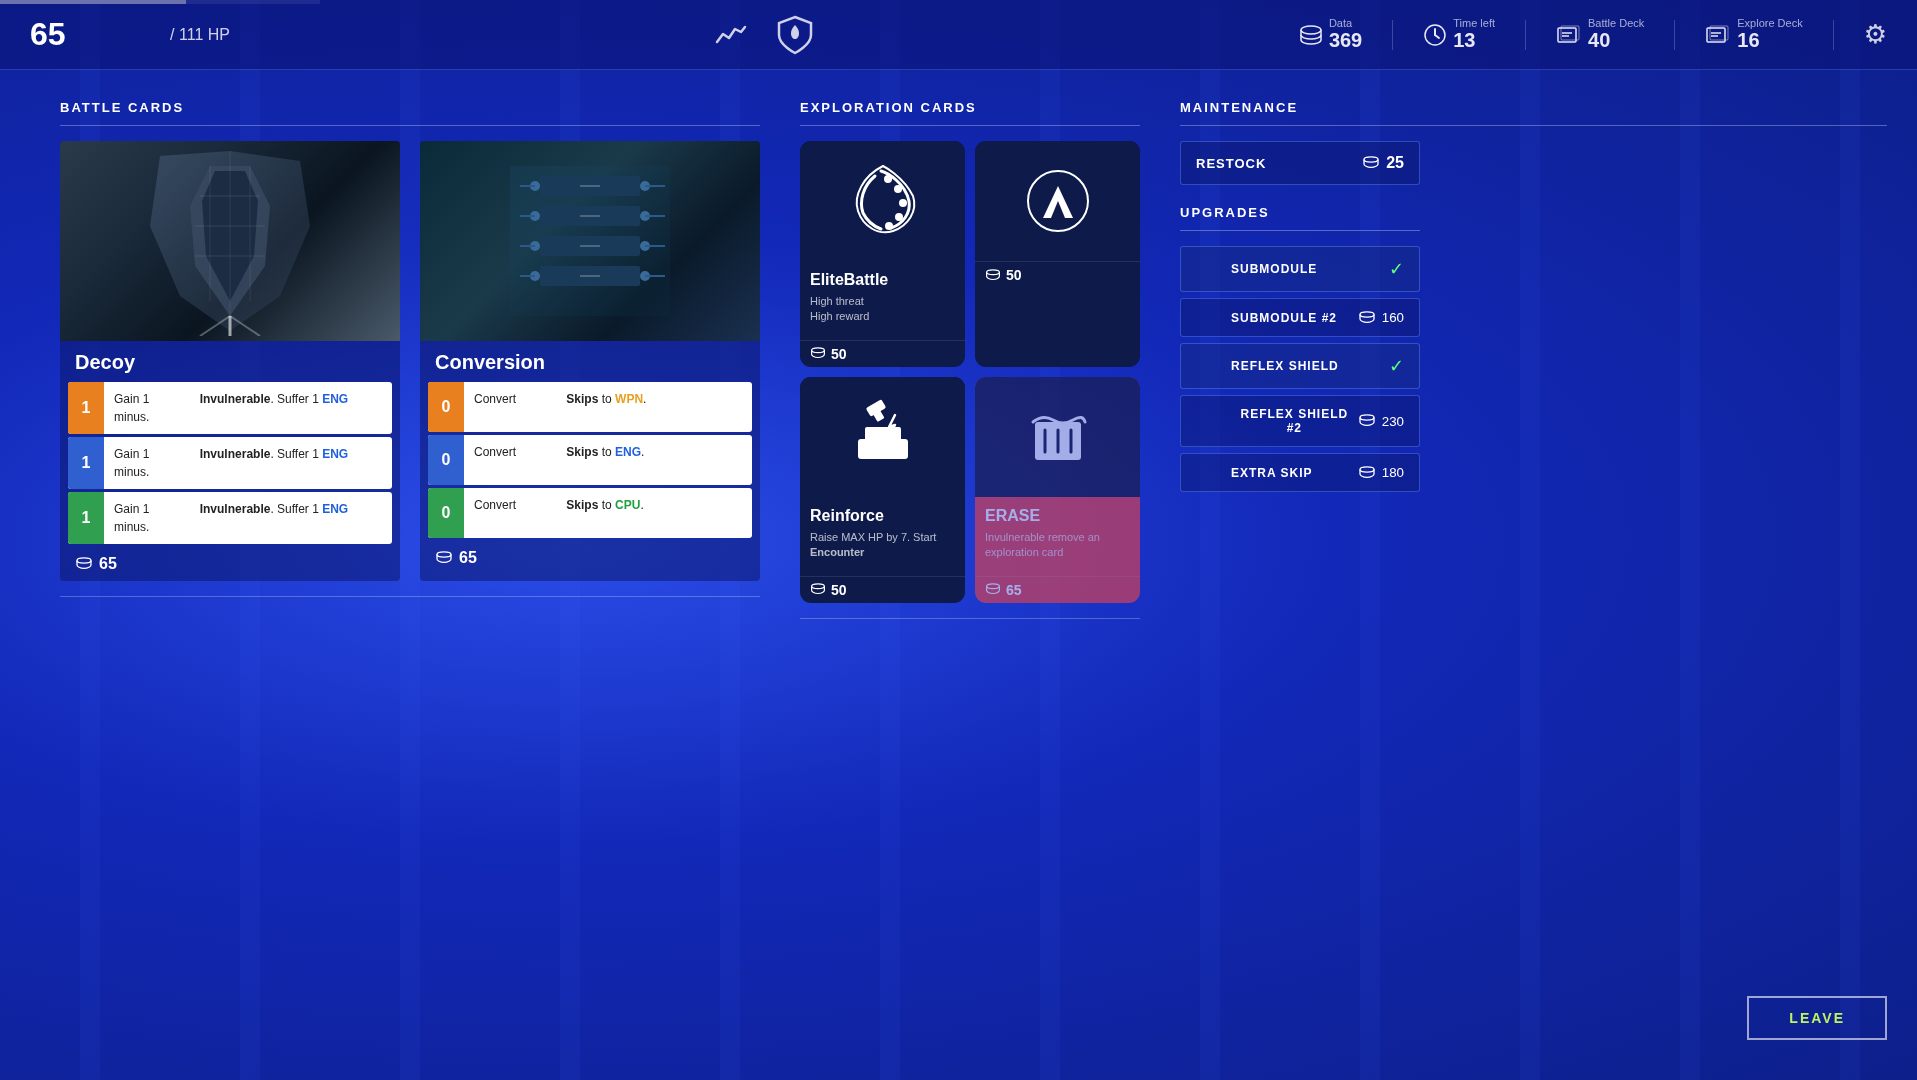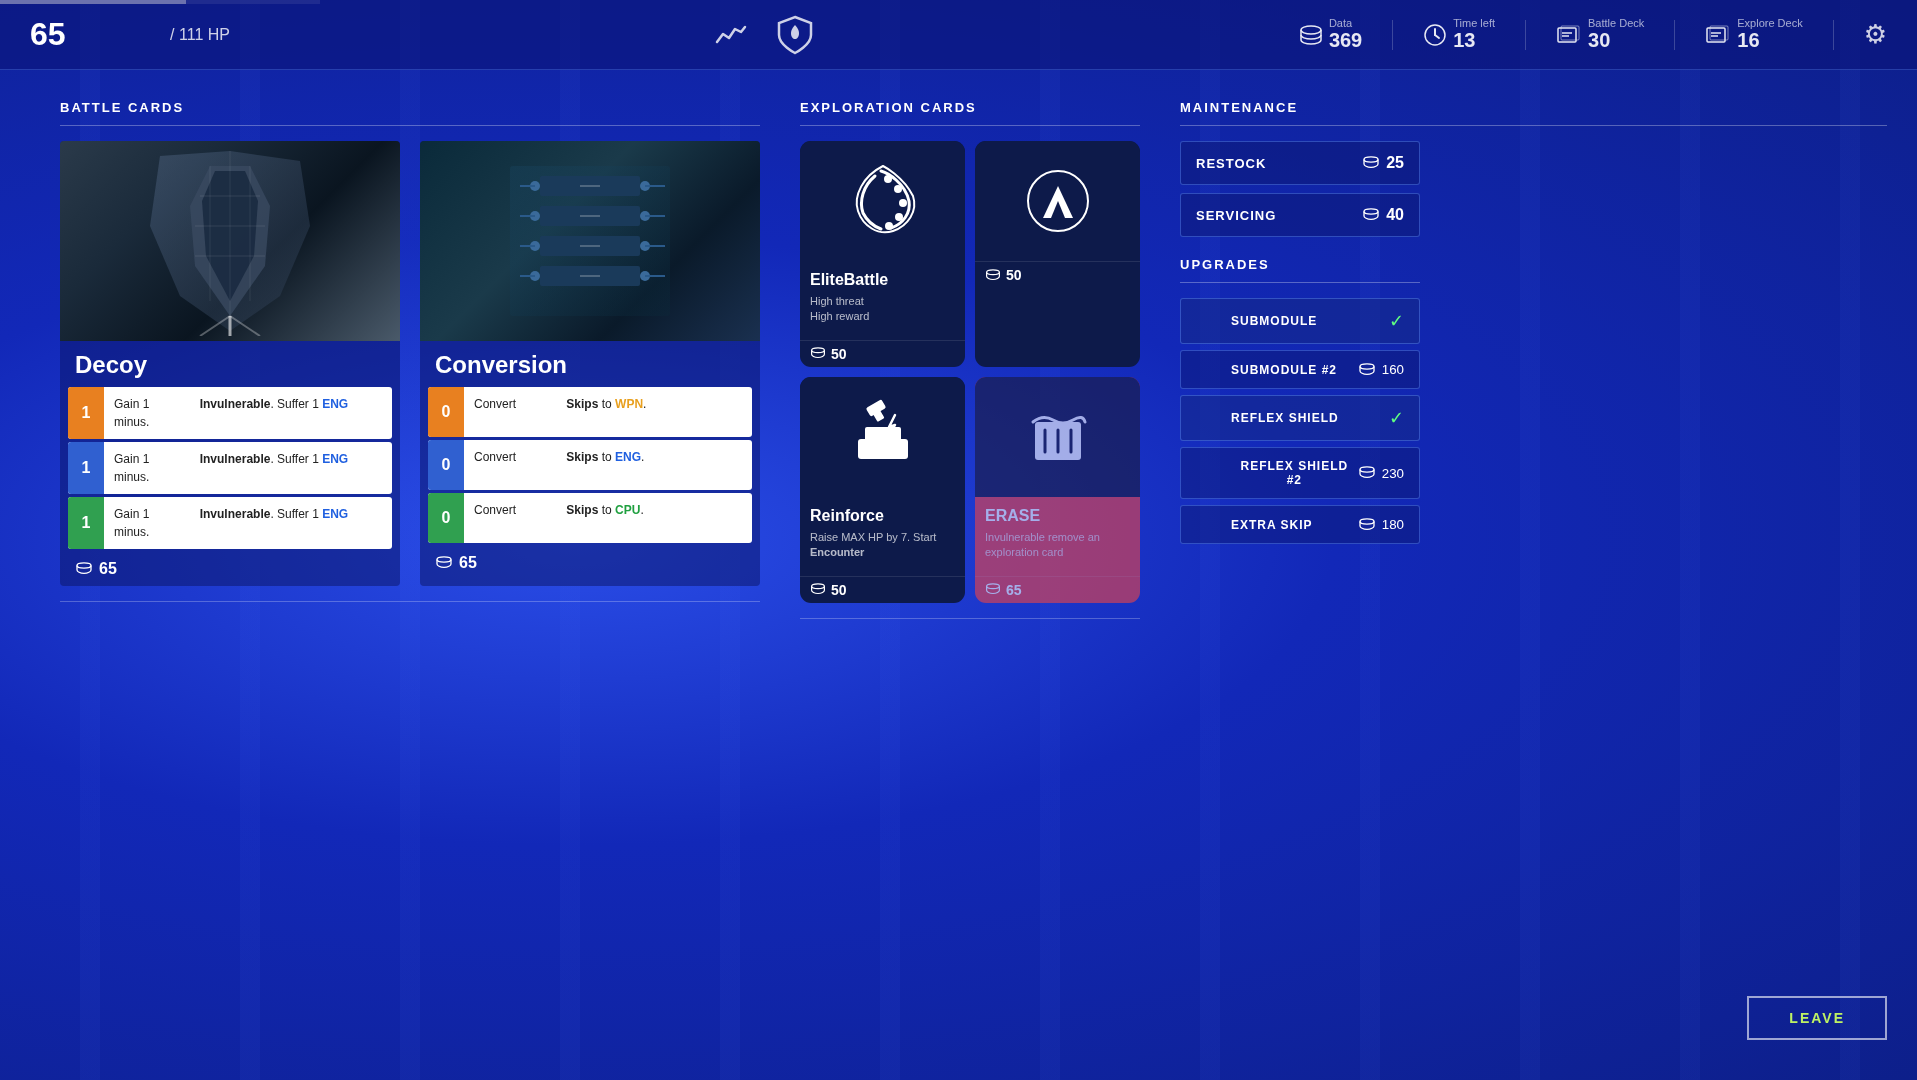--- a/index.html
+++ b/index.html
@@ -179,21 +179,21 @@
       justify-content: center;
     }
     .conversion-art {
       position: absolute;
       inset: 0;
       display: flex;
       align-items: center;
       justify-content: center;
     }
     .battle-card-name {
-      font-size: 24px;
+      font-size: 20px;
       font-weight: bold;
       padding: 10px 15px 5px;
     }
     .card-ability {
       display: flex;
       align-items: stretch;
       margin: 3px 8px;
       background: white;
       border-radius: 3px;
       color: #111;
@@ -453,21 +453,21 @@
 
     <div class="stat-item">
       <svg width="26" height="22" viewBox="0 0 26 22">
         <rect x="2" y="4" width="18" height="14" rx="1" fill="none" stroke="white" stroke-width="1.5"></rect>
         <rect x="5" y="2" width="18" height="14" rx="1" fill="none" stroke="rgba(255,255,255,0.5)" stroke-width="1"></rect>
         <line x1="6" y1="9" x2="16" y2="9" stroke="white" stroke-width="1.5"></line>
         <line x1="6" y1="12" x2="13" y2="12" stroke="white" stroke-width="1.5"></line>
       </svg>
       <div>
         <div class="stat-label">Battle Deck</div>
-        <div class="stat-value">30</div>
+        <div class="stat-value">40</div>
       </div>
     </div>
 
     <div class="header-divider"></div>
 
     <div class="stat-item">
       <svg width="26" height="22" viewBox="0 0 26 22">
         <rect x="2" y="4" width="18" height="14" rx="1" fill="none" stroke="white" stroke-width="1.5"></rect>
         <rect x="5" y="2" width="18" height="14" rx="1" fill="none" stroke="rgba(255,255,255,0.5)" stroke-width="1"></rect>
         <line x1="6" y1="9" x2="16" y2="9" stroke="white" stroke-width="1.5"></line>
@@ -729,30 +729,20 @@
       <span class="maintenance-btn-label">RESTOCK</span>
       <span class="maintenance-btn-cost">
         <svg width="18" height="14" viewBox="0 0 20 16">
           <ellipse cx="10" cy="4" rx="8" ry="3" fill="none" stroke="white" stroke-width="1.5"></ellipse>
           <path d="M2 4 L2 9 C2 11 5.5 13 10 13 C14.5 13 18 11 18 9 L18 4" fill="none" stroke="white" stroke-width="1.5"></path>
         </svg>
         <span>25</span>
       </span>
     </button>
 
-    <button class="maintenance-btn">
-      <span class="maintenance-btn-label">SERVICING</span>
-      <span class="maintenance-btn-cost">
-        <svg width="18" height="14" viewBox="0 0 20 16">
-          <ellipse cx="10" cy="4" rx="8" ry="3" fill="none" stroke="white" stroke-width="1.5"></ellipse>
-          <path d="M2 4 L2 9 C2 11 5.5 13 10 13 C14.5 13 18 11 18 9 L18 4" fill="none" stroke="white" stroke-width="1.5"></path>
-        </svg>
-        <span>40</span>
-      </span>
-    </button>
 
     <div class="upgrades-title">UPGRADES</div>
 
     <button class="upgrade-btn owned">
       <span class="upgrade-btn-label">SUBMODULE</span>
       <span class="upgrade-btn-right">
         <span class="checkmark">✓</span>
       </span>
     </button>
 

